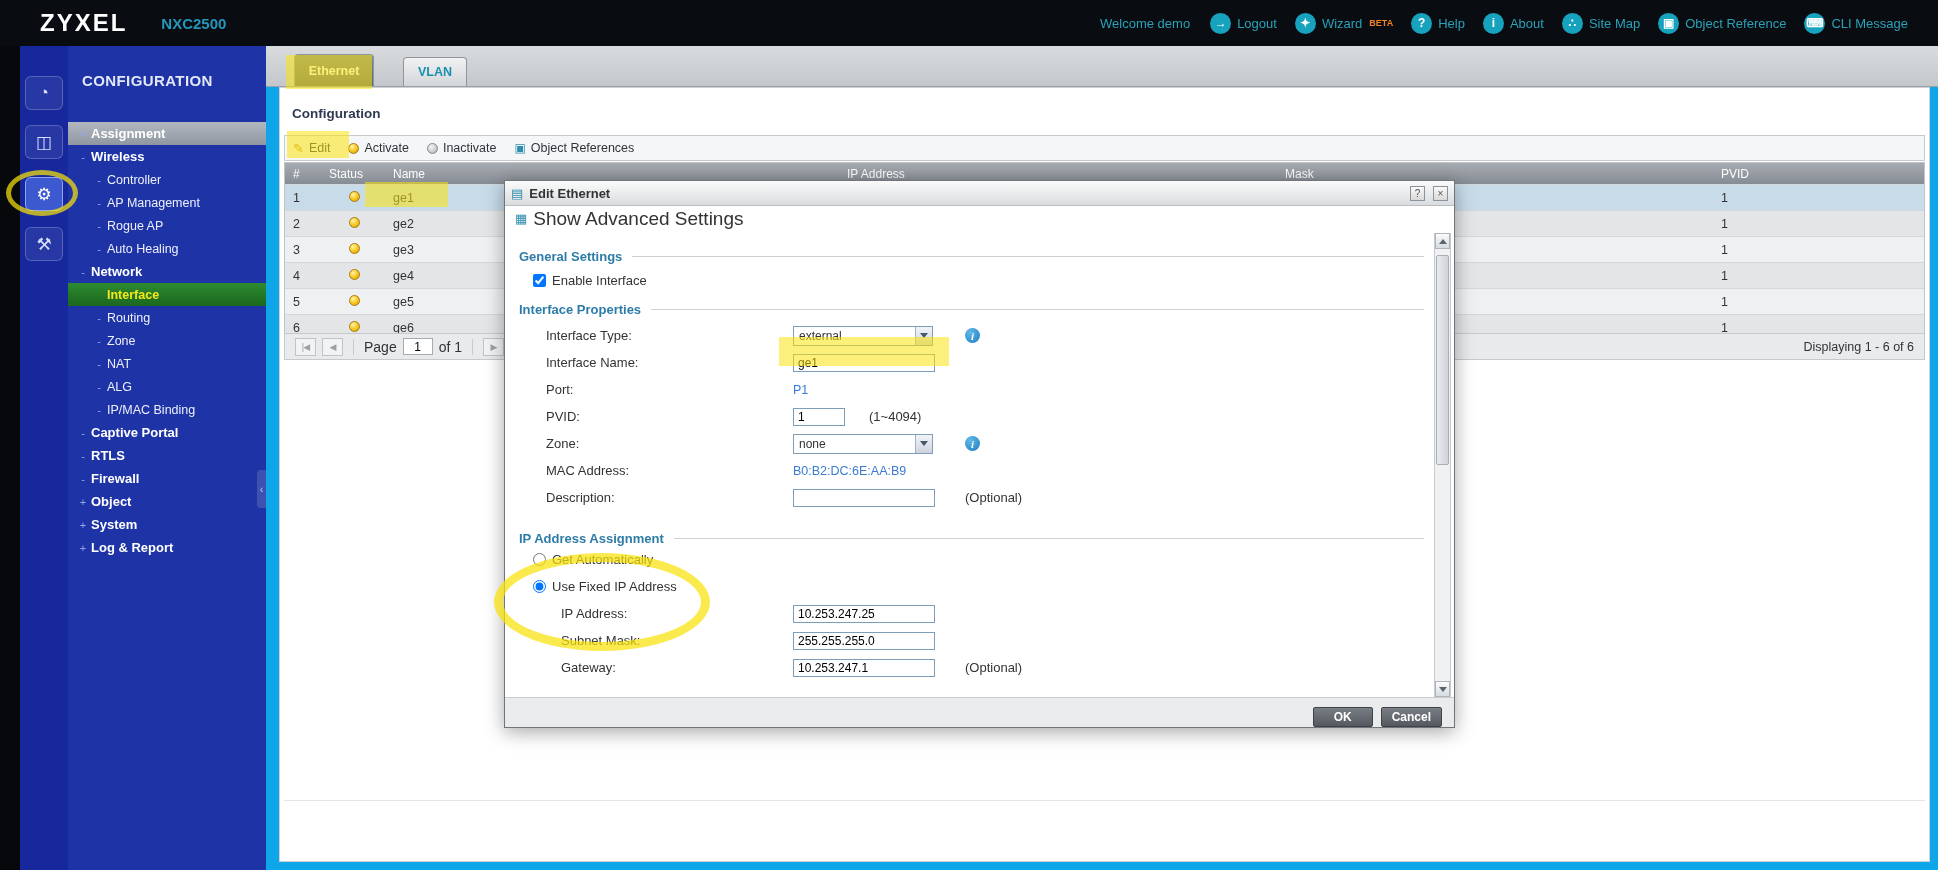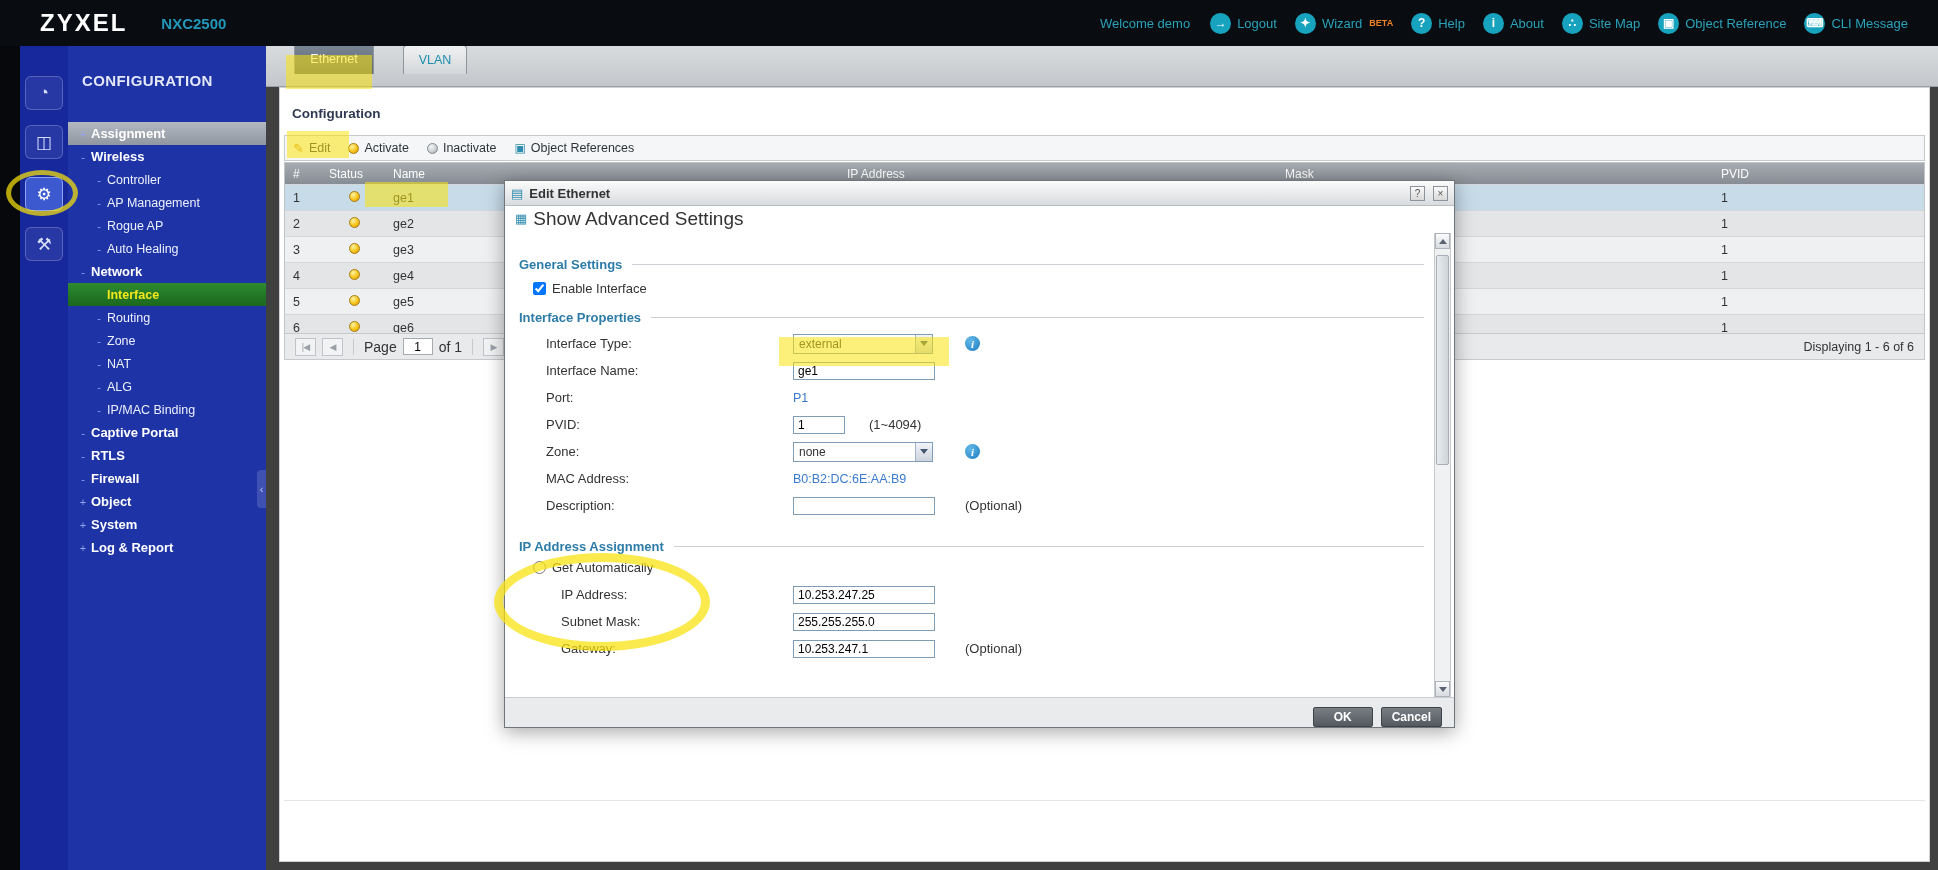--- a/index.html
+++ b/index.html
@@ -1,16 +1,16 @@
 <!DOCTYPE html>
 <html><head>
 <meta charset="utf-8">
 <style>
   html,body{margin:0;padding:0;background:#dfe1e3}
-  .app{position:relative;width:1938px;height:870px;background:#404040;font-family:"Liberation Sans",sans-serif;font-size:12px;color:#333;overflow:hidden}
+  .app{position:relative;width:1938px;height:870px;background:#0ea5e9;font-family:"Liberation Sans",sans-serif;font-size:12px;color:#333;overflow:hidden}
 
   
   .topbar{position:absolute;left:0;top:0;width:100%;height:46px;background:#090c11;display:flex;align-items:center;padding:0 30px 0 40px;box-sizing:border-box;z-index:10}
   .brand{color:#fff;font-size:24px;font-weight:800;letter-spacing:2px}
   .model{color:#2497bb;font-size:15px;font-weight:700;margin-left:34px}
   .tb-right{margin-left:auto;display:flex;align-items:center;gap:18px}
   .welcome{color:#2aa2b8;font-size:13px;margin-right:2px}
   .tb-link{display:flex;align-items:center;gap:6px;cursor:pointer;white-space:nowrap}
   .tb-ic{width:21px;height:21px;border-radius:50%;background:#17a2bd;color:#fff;display:flex;align-items:center;justify-content:center;font-size:12px;font-weight:700}
   .tb-lbl{color:#2aa2b8;font-size:13px}
@@ -28,21 +28,21 @@
   .lvl0{padding-left:10px;font-weight:700;font-size:13px}
   .lvl1{padding-left:26px;font-weight:400;font-size:12.5px;color:#edf0fb}
   .pfx{width:10px;color:#93a5ef;font-weight:400;font-size:11px;margin-right:3px;text-align:center}
   .nav-item.gray{background:linear-gradient(#b2b8c0,#9097a1)}
   .nav-item.selected{background:linear-gradient(#2d8b30,#1b671e);color:#f4e81a;font-weight:700}
   .collapse{position:absolute;right:0;top:424px;width:9px;height:38px;background:rgba(255,255,255,.15);border-radius:4px 0 0 4px;color:#b9c6f5;display:flex;align-items:center;justify-content:center;font-size:11px;cursor:pointer}
 
   
   .content{position:absolute;left:266px;top:46px;right:0;bottom:0}
   .tabstrip{position:absolute;left:0;right:0;top:0;height:41px;background:linear-gradient(#d9dcde,#c3c7cb);border-bottom:1px solid #9aa0a6;box-sizing:border-box}
-  .tab{position:absolute;bottom:12px;border:1px solid #8f959c;border-bottom:none;border-radius:4px 4px 0 0;display:flex;align-items:center;justify-content:center;font-weight:400;cursor:pointer;box-sizing:border-box}
+  .tab{position:absolute;bottom:0;border:1px solid #8f959c;border-bottom:none;border-radius:4px 4px 0 0;display:flex;align-items:center;justify-content:center;font-weight:700;cursor:pointer;box-sizing:border-box}
   .tab.active{left:28px;width:80px;height:32px;background:linear-gradient(#7d8897,#5d6875);color:#fff;font-size:12.5px}
   .tab.inactive{left:137px;width:64px;height:29px;background:linear-gradient(#f0f1f2,#d3d6d9);color:#1d8fae;font-size:12.5px}
   .panel{position:absolute;left:13px;top:41px;right:8px;bottom:8px;background:#fff;border:1px solid #cdd1d5;box-sizing:border-box}
   .cfg-heading{position:absolute;left:12px;top:18px;font-size:13.5px;font-weight:700;color:#2f3a52}
   .toolbar{position:absolute;left:4px;right:4px;top:47px;height:26px;background:#f5f6f7;border:1px solid #c6cacd;box-sizing:border-box;display:flex;align-items:center;gap:18px;padding:0 8px}
   .tbtn{display:flex;align-items:center;gap:5px;color:#2f343a;font-size:12.5px;cursor:pointer}
   .glyph-edit{color:#d18a1f;font-size:13px}
   .glyph-obj{color:#2e8cae;font-size:12px}
   .bulb{position:relative;display:inline-block;width:11px;height:11px;border-radius:50%;background:radial-gradient(circle at 35% 30%,#fff3a6,#f5c61a 55%,#df8d12);border:1px solid #a87c0c;box-sizing:border-box}
   .bulb.off{background:radial-gradient(circle at 35% 30%,#f4f4f4,#cfd2d6 55%,#9ba1a7);border-color:#848a90}
@@ -70,21 +70,21 @@
   .dialog{position:absolute;left:504px;top:180px;width:951px;height:548px;background:#fff;border:1px solid #70757b;box-shadow:0 4px 18px rgba(0,0,0,.35);z-index:40;box-sizing:border-box}
   .dlg-title{position:absolute;left:0;right:0;top:0;height:25px;background:linear-gradient(#fbfbfb,#d9dcdf);border-bottom:1px solid #b9bdc1;display:flex;align-items:center;padding:0 6px;gap:6px;box-sizing:border-box}
   .dlg-title-icon{color:#2e8cae;font-size:13px}
   .dlg-title-text{font-weight:700;font-size:13px;color:#333}
   .dlg-title .spacer{flex:1}
   .dlg-winbtn{width:15px;height:15px;border:1px solid #8d939a;background:linear-gradient(#fafafa,#d9d9d9);display:flex;align-items:center;justify-content:center;font-size:10px;color:#555;cursor:pointer;box-sizing:border-box;margin-left:2px}
   .dlg-adv{position:absolute;left:0;right:0;top:25px;height:25px;display:flex;align-items:center;gap:6px;padding:0 10px}
   .dlg-adv-icon{color:#2e8cae;font-size:13px}
   .dlg-adv-text{font-size:19px;color:#333;cursor:pointer}
   .dlg-body{position:absolute;left:0;top:50px;width:925px;height:468px;overflow:hidden;padding-left:14px;box-sizing:border-box}
-  .sec{display:flex;align-items:center;margin-top:26px}
+  .sec{display:flex;align-items:center;margin-top:18px}
   .sec.s2{margin-top:14px}
   .sec.s3{margin-top:20px}
   .sec-label{color:#2d7ca8;font-weight:700;font-size:13px;white-space:nowrap}
   .sec-line{flex:1;height:1px;background:#ccd0d4;margin:0 6px 0 10px}
   .chk-row{margin-top:9px;padding-left:14px;display:flex;align-items:center;gap:6px;font-size:13px}
   .frow{height:27px;display:flex;align-items:center;padding-left:27px;font-size:13px}
   .frow.first{margin-top:5px}
   .flabel{width:247px}
   .frow.indent{padding-left:42px}
   .frow.indent .flabel{width:232px}
@@ -426,20 +426,24 @@
 
       <div class="sec s3">
         <span class="sec-label">IP Address Assignment</span>
         <span class="sec-line"></span>
       </div>
 
       <div class="radio-row">
         <input type="radio" name="ipassign" style="">
         <span>Get Automatically</span>
       </div>
+      <div class="radio-row">
+        <input type="radio" name="ipassign" checked="" style="">
+        <span>Use Fixed IP Address</span>
+      </div>
 
       <div class="frow indent">
         <span class="flabel">IP Address:</span>
         <input class="txt" value="10.253.247.25" style="">
       </div>
       <div class="frow indent">
         <span class="flabel">Subnet Mask:</span>
         <input class="txt" value="255.255.255.0" style="">
       </div>
       <div class="frow indent">

